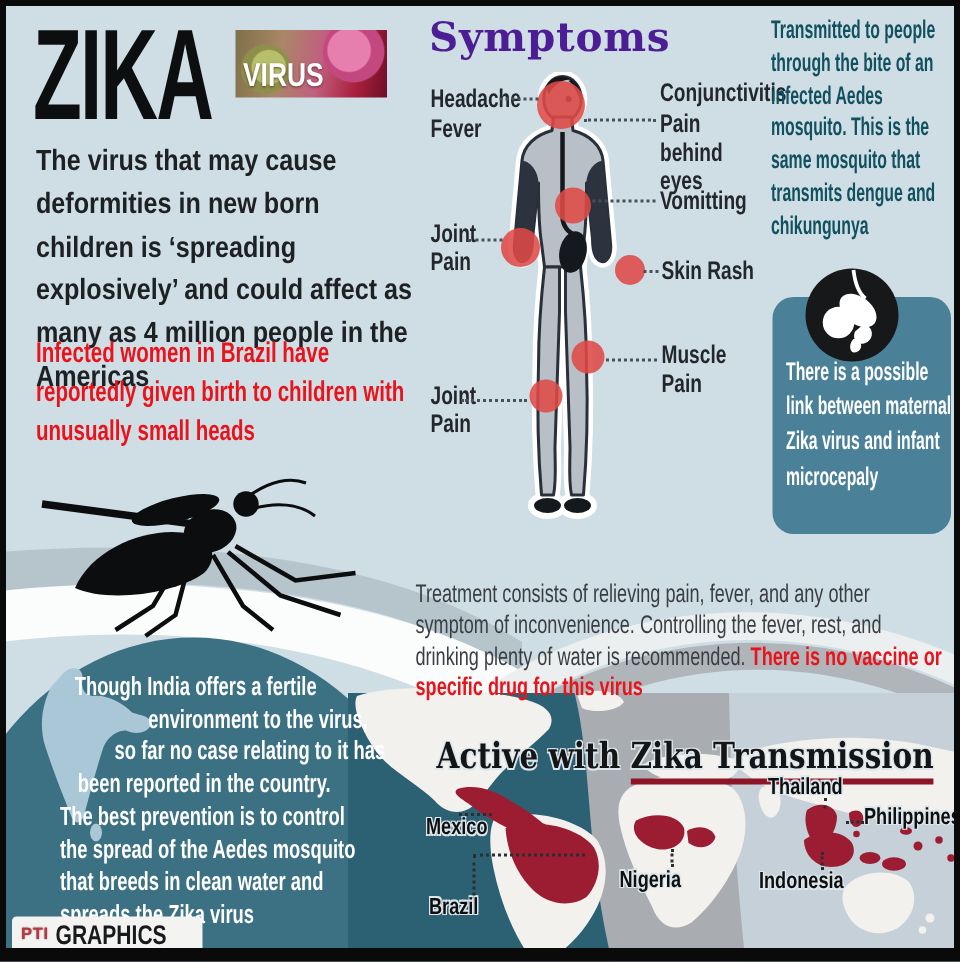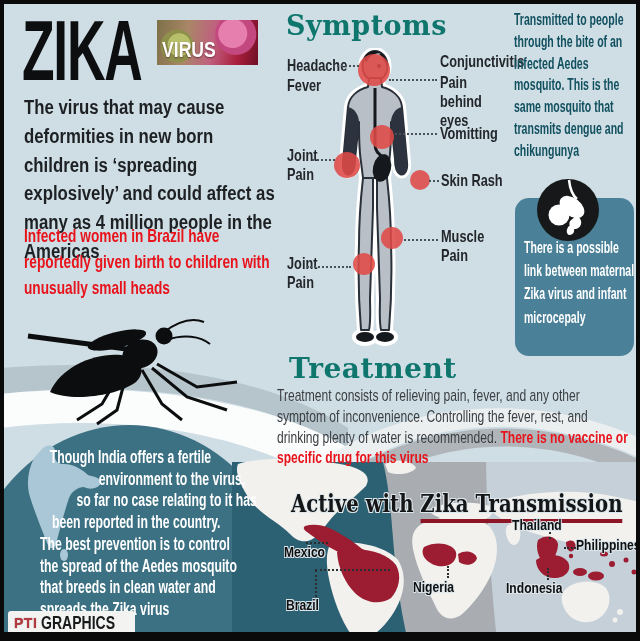--- a/index.html
+++ b/index.html
@@ -3,21 +3,21 @@
 <meta charset="utf-8">
 <style>
   html,body{margin:0;padding:0;background:#222;}
   .stage{position:relative;width:640px;height:641px;background:#0a0a0a;overflow:hidden;
          font-family:"Liberation Sans",sans-serif;}
   .canvas{position:absolute;left:0;top:0;width:640px;height:641px;background:#cfdde4;overflow:hidden;}
   .frame{position:absolute;left:0;top:0;width:632px;height:628px;border:4px solid #0a0a0a;
          border-bottom:9px solid #0a0a0a;z-index:40;pointer-events:none;}
   .abs{position:absolute;}
   .cx{transform-origin:left top;display:block;}
-  .slab{font-family:"DejaVu Serif","Liberation Serif",serif;font-weight:bold;color:#0f766e;}
+  .slab{font-family:"DejaVu Serif","Liberation Serif",serif;font-weight:bold;color:#4c1d95;}
   .sym-label{font-size:17px;font-weight:700;color:#23272c;line-height:19px;}
   .dot-h{border-top:2px dotted #4a5057;height:0;}
   .mdot-h{border-top:2px dotted #2b2e31;height:0;z-index:6;}
   .mdot-v{border-left:2px dotted #2b2e31;width:0;z-index:6;}
   .map-label{font-size:15.5px;font-weight:700;color:#0d0f11;z-index:6;
     text-shadow:-1px -1px 0 #dde6ea,1px -1px 0 #dde6ea,-1px 1px 0 #dde6ea,1px 1px 0 #dde6ea;}
   svg{display:block;}
 </style>
 </head>
 <body>
@@ -180,21 +180,20 @@
     <path d="M33,2 C34,11 36,17 41,21" stroke="#fff" stroke-width="2.5" fill="none"></path>
     <ellipse cx="36" cy="29" rx="14" ry="9" transform="rotate(38 36 29)" fill="#fff"></ellipse>
     <circle cx="23" cy="37" r="10.5" fill="#fff"></circle>
     <circle cx="29" cy="31" r="4" fill="#fff"></circle>
     <path d="M40,38 C47,40 47,49 40,51 C35,52 32,48 34,43 Z" fill="#fff"></path>
     <path d="M36,48 C40,52 38,57 33,57 C30,56 30,51 33,48 Z" fill="#fff"></path>
   </svg>
   <div class="abs cx" style="left:524px;top:236px;width:180px;z-index:5;font-size:17px;font-weight:700;
               line-height:23.2px;color:#ffffff;transform:scaleX(.62);">There is a possible link between maternal Zika virus and infant microcepaly</div>
 
-  <div class="abs slab" style="left:289px;top:352px;z-index:5;font-size:28px;letter-spacing:.5px;">Treatment</div>
   <div class="abs cx" style="left:277px;top:386px;width:500px;z-index:5;font-size:17px;font-weight:500;
               line-height:20.8px;color:#3a3e42;transform:scaleX(.71);">
     <span>Treatment consists of relieving pain, fever, and any other symptom of inconvenience. Controlling the fever, rest, and drinking plenty of water is recommended. </span><span style="color:#e8131b;font-weight:700;">There is no vaccine or specific drug for this virus</span>
   </div>
 
   <svg class="abs" style="left:12px;top:443px;z-index:7;" width="92" height="122" viewBox="0 0 92 122">
     <path fill="#a9c7d6" d="M30,6 C36,0 44,2 43,10 C42,16 44,20 50,21 C60,20 70,26 76,32 C82,34 88,34 89,40 C86,46 78,47 72,44 C66,44 60,48 57,55 C53,67 49,82 45,97 C43,107 38,108 35,100 C30,87 23,70 18,54 C14,41 16,27 22,15 Z"></path>
     <ellipse cx="52" cy="112" rx="4" ry="6" fill="#a9c7d6"></ellipse>
   </svg>
   <div class="abs cx" style="left:40px;top:447px;width:330px;z-index:7;font-size:17.5px;font-weight:700;
@@ -204,21 +203,21 @@
     <div style="padding-left:52px;">so far no case relating to it has</div>
     <div style="padding-left:17px;">been reported in the country.</div>
     <div>The best prevention is to control</div>
     <div>the spread of the Aedes mosquito</div>
     <div>that breeds in clean water and</div>
     <div>spreads the Zika virus</div>
   </div>
 
   <div class="abs" style="left:8px;top:611px;width:127px;height:24px;background:#f3f4f2;border-radius:3px;
               z-index:8;display:flex;align-items:center;padding-left:6px;box-sizing:border-box;">
-    <span style="color:#b43a42;font-size:14px;font-weight:900;letter-spacing:.5px;
+    <span style="color:#b43a42;font-size:11px;font-weight:900;letter-spacing:.5px;
                  text-shadow:0 0 1px #7c2228;">PTI</span>
     <span class="cx" style="color:#17191b;font-size:18px;font-weight:700;margin-left:4px;transform:scaleX(.78);">GRAPHICS</span>
   </div>
 
   <div class="abs cx" style="left:291px;top:489px;z-index:6;white-space:nowrap;transform:scaleX(.82);
               font-family:'DejaVu Serif','Liberation Serif',serif;font-weight:bold;font-size:24px;color:#141517;
               text-shadow:-1px -1px 0 #dde6ea,1px -1px 0 #dde6ea,-1px 1px 0 #dde6ea,1px 1px 0 #dde6ea;">
     <span>Active with </span><span style="border-bottom:4px solid #8e1526;padding-bottom:1px;">Zika Transmission</span>
   </div>
   <div class="abs map-label cx" style="left:284px;top:543px;transform:scaleX(.78);">Mexico</div>

